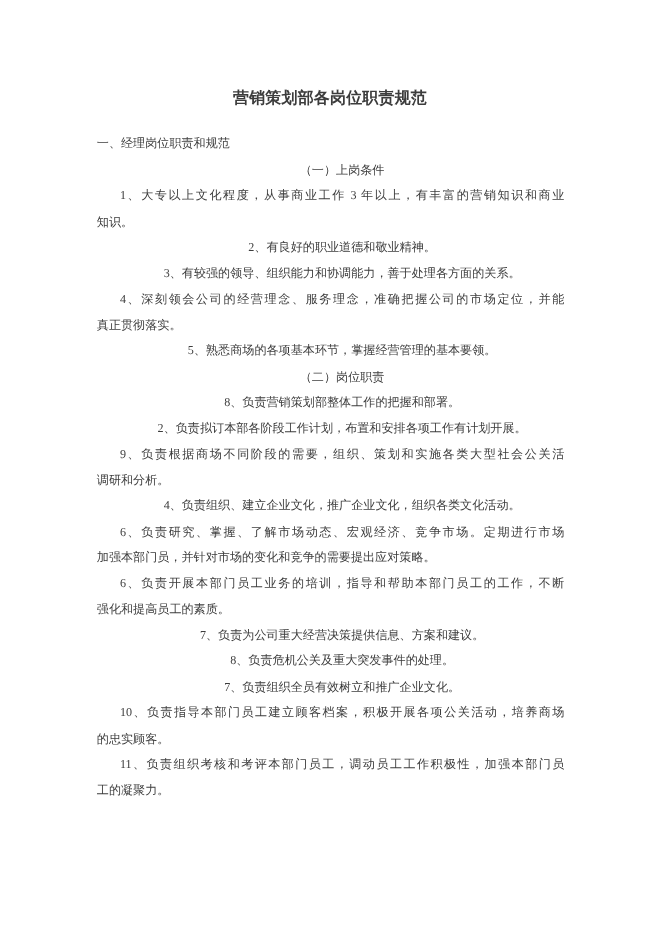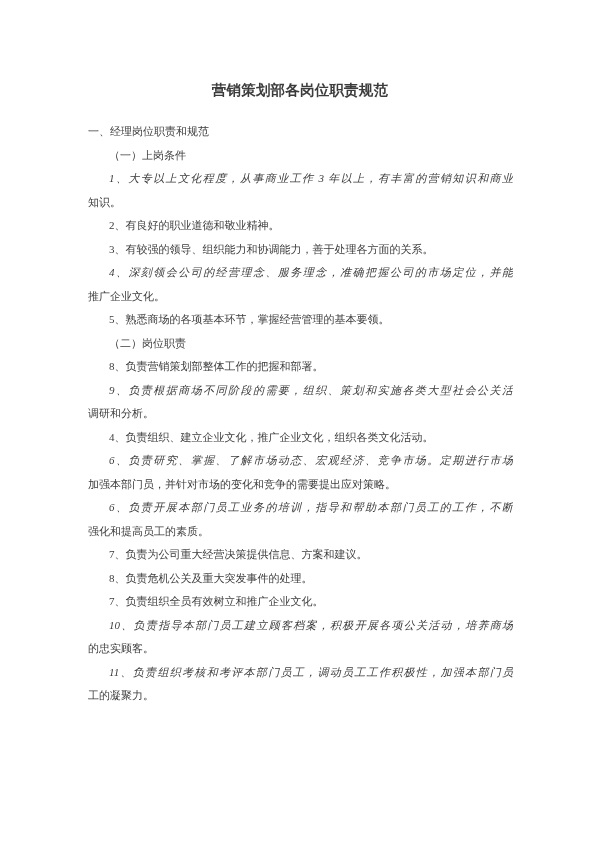--- a/index.html
+++ b/index.html
@@ -38,48 +38,49 @@
   }
   .line {
     height: 23.5px;
     line-height: 23.5px;
     font-size: 11px;
     white-space: nowrap;
     text-align: left;
   }
   .line.indent {
     padding-left: 21px;
+    text-align: center;
   }
   
   .line.full {
     white-space: normal;
     text-align: justify;
     text-align-last: justify;
     overflow: hidden;
     height: 23.5px;
-    font-style: italic;
   }
 </style>
 </head>
 <body>
 
 <div class="page">
   <div class="doc-title">营销策划部各岗位职责规范</div>
   <div class="doc-body">
       <div class="line">一、经理岗位职责和规范</div>
       <div class="line indent">（一）上岗条件</div>
       <div class="line indent full">1、大专以上文化程度，从事商业工作 3 年以上，有丰富的营销知识和商业</div>
       <div class="line">知识。</div>
       <div class="line indent">2、有良好的职业道德和敬业精神。</div>
       <div class="line indent">3、有较强的领导、组织能力和协调能力，善于处理各方面的关系。</div>
       <div class="line indent full">4、深刻领会公司的经营理念、服务理念，准确把握公司的市场定位，并能</div>
-      <div class="line">推广企业文化。</div>
+      <div class="line">真正贯彻落实。</div>
       <div class="line indent">5、熟悉商场的各项基本环节，掌握经营管理的基本要领。</div>
       <div class="line indent">（二）岗位职责</div>
       <div class="line indent">8、负责营销策划部整体工作的把握和部署。</div>
+      <div class="line indent">2、负责拟订本部各阶段工作计划，布置和安排各项工作有计划开展。</div>
       <div class="line indent full">9、负责根据商场不同阶段的需要，组织、策划和实施各类大型社会公关活</div>
       <div class="line">调研和分析。</div>
       <div class="line indent">4、负责组织、建立企业文化，推广企业文化，组织各类文化活动。</div>
       <div class="line indent full">6、负责研究、掌握、了解市场动态、宏观经济、竞争市场。定期进行市场</div>
       <div class="line">加强本部门员，并针对市场的变化和竞争的需要提出应对策略。</div>
       <div class="line indent full">6、负责开展本部门员工业务的培训，指导和帮助本部门员工的工作，不断</div>
       <div class="line">强化和提高员工的素质。</div>
       <div class="line indent">7、负责为公司重大经营决策提供信息、方案和建议。</div>
       <div class="line indent">8、负责危机公关及重大突发事件的处理。</div>
       <div class="line indent">7、负责组织全员有效树立和推广企业文化。</div>

